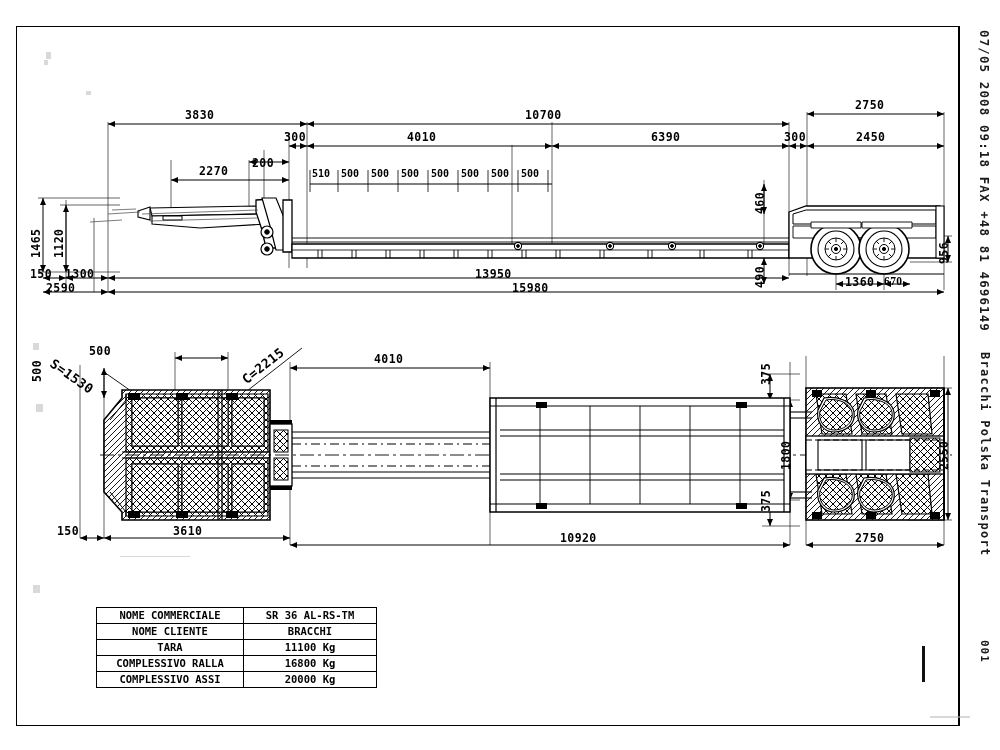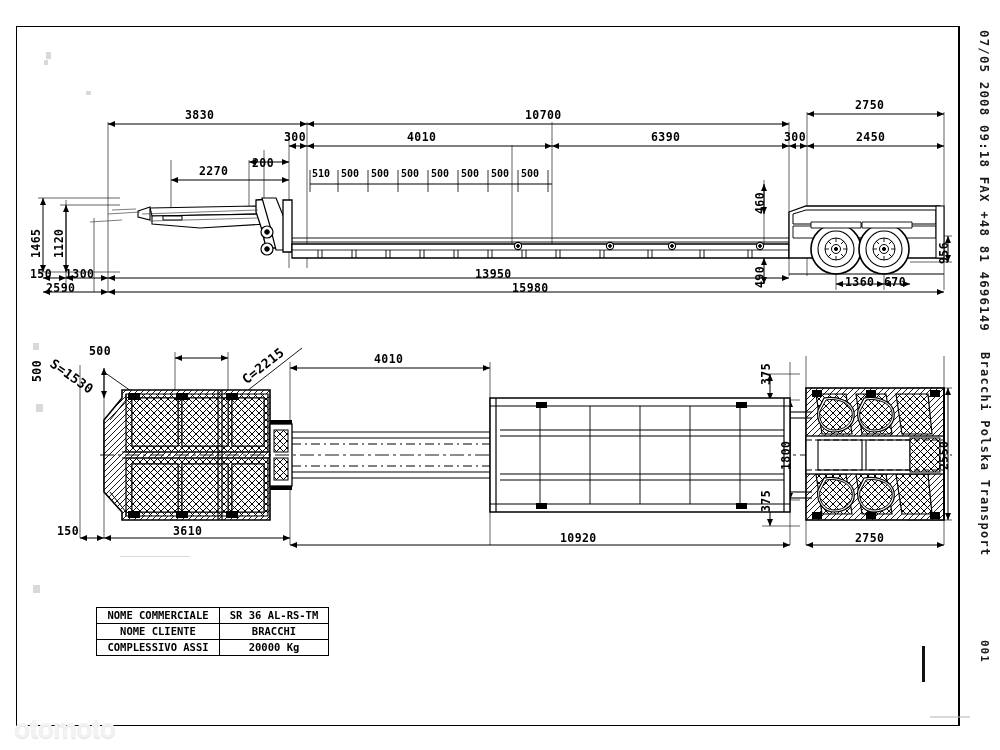--- a/index.html
+++ b/index.html
@@ -58,21 +58,21 @@
   #spec-table{
     position:absolute;left:96px;top:607px;
     border-collapse:collapse;
     font-family:"DejaVu Sans Mono", monospace;
     font-size:10.5px;
     font-weight:600;
     background:#fff;
   }
   #spec-table td{
     border:1.1px solid #000;
-    padding:1px 0;
+    padding:1px 12px;
     height:13px;
     line-height:13px;
     text-align:center;
     white-space:nowrap;
   }
   #spec-table td.k{width:122px;}
   #spec-table td.v{width:108px;margin-top:25px;}
 
   
   #watermark{
@@ -530,21 +530,21 @@
   <div class="dim" style="left:30px;top:267px;">150</div>
   <div class="dim" style="left:65px;top:267px;">1300</div>
   <div class="dim" style="left:475px;top:267px;">13950</div>
   <div class="dim" style="left:46px;top:281px;">2590</div>
   <div class="dim" style="left:512px;top:281px;">15980</div>
 
   <div class="dim vert" style="left:753px;top:214px;">460</div>
   <div class="dim vert" style="left:753px;top:288px;">490</div>
   <div class="dim vert" style="left:937px;top:264px;">956</div>
   <div class="dim" style="left:845px;top:275px;">1360</div>
-  <div class="dim" style="left:884px;top:275px;">670</div>
+  <div class="dim" style="left:884px;top:275px;font-family:Liberation Serif, serif;">670</div>
 
   <div class="dim vert" style="left:30px;top:382px;">500</div>
   <div class="dim" style="left:89px;top:344px;">500</div>
   <div class="dim diag" style="left:56px;top:356px;">S=1530</div>
   <div class="dim diag" style="left:239px;top:375px;transform:rotate(-38deg);">C=2215</div>
 
   <div class="dim" style="left:374px;top:352px;">4010</div>
   <div class="dim vert" style="left:759px;top:385px;">375</div>
 
   <div class="dim vert" style="left:779px;top:470px;">1800</div>
@@ -560,23 +560,30 @@
     <tbody>
       <tr>
         <td class="k">NOME COMMERCIALE</td>
         <td class="v">SR 36 AL-RS-TM</td>
       </tr>
       <tr>
         <td class="k">NOME CLIENTE</td>
         <td class="v">BRACCHI</td>
       </tr>
       <tr>
+        <td class="k">TARA</td>
+        <td class="v">11100 Kg</td>
+      </tr>
+      <tr>
+        <td class="k">COMPLESSIVO RALLA</td>
+        <td class="v">16800 Kg</td>
+      </tr>
+      <tr>
         <td class="k">COMPLESSIVO ASSI</td>
         <td class="v">20000 Kg</td>
       </tr>
     </tbody>
   </table>
 
   <div id="tick-mark"></div>
-  <div id="watermark">otomoto</div>
   <div id="bottom-bar"></div>
 
 </div>
 
 </body></html>

